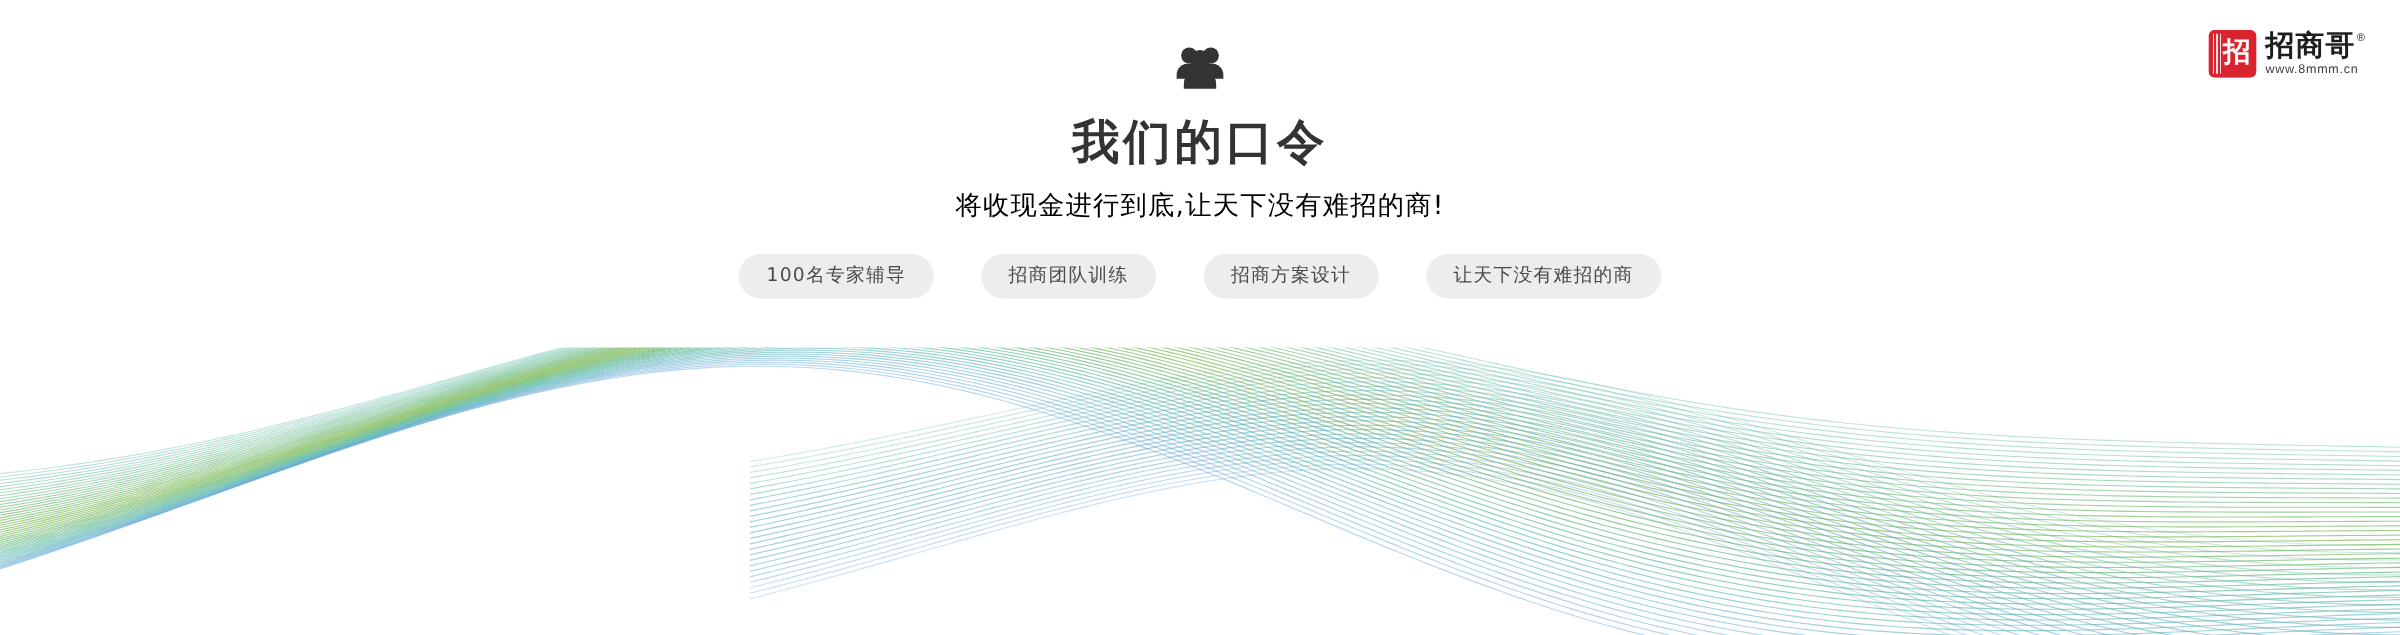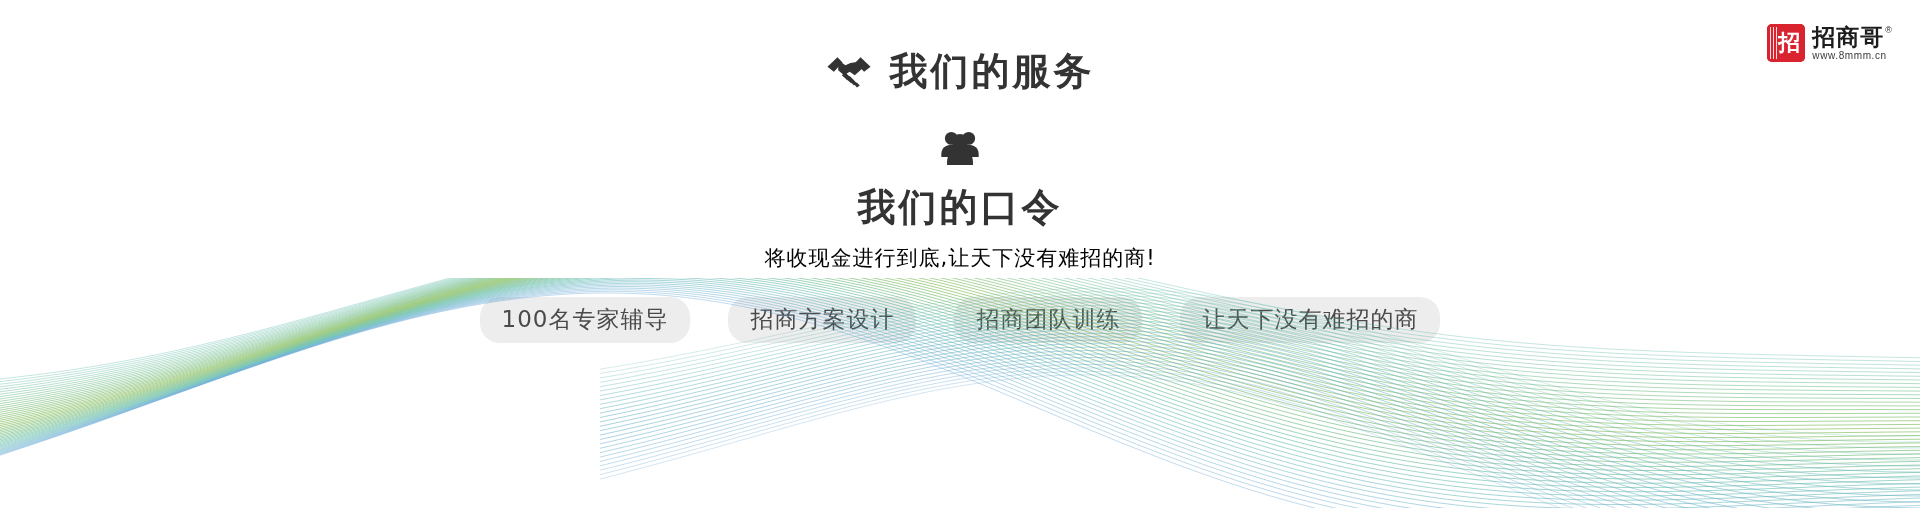--- a/index.html
+++ b/index.html
@@ -110,21 +110,21 @@
   
   .tag-row {
     margin-top:26px;
     display:flex;
     justify-content:center;
     gap:38px;
   }
   .tag {
     background:#ededed;
     color:#4a4a4a;
-    font-size:23px;
+    font-size:15px;
     letter-spacing:1px;
     padding:8px 22px;
     border-radius:20px;
     white-space:nowrap;
     line-height:1.3;
     font-family:"DejaVu Sans", sans-serif;
   }
 
   
   .waves {
@@ -148,54 +148,40 @@
       <div class="logo-name-row">
         <span class="logo-name">招商哥</span>
         <span class="logo-reg">®</span>
       </div>
       <div class="logo-url">www.8mmm.cn</div>
     </div>
   </div>
 
   <div class="content">
 
-    <div class="heading-row first">
-      <span class="heading-icon">
-        <svg viewBox="0 0 64 64" aria-hidden="true">
-          <path d="M2 26 L16 13 L23 20 L11 33 Z"></path>
-          <path d="M62 26 L48 13 L41 20 L53 33 Z"></path>
-          <path d="M17 17 L27 24 L34 21 L45 19 L51 28 L40 38 L33 33 L25 38 L17 31 Z"></path>
-          <path d="M22 38 L27 34 L33 40 L29 44 Z"></path>
-          <path d="M28 43 L33 39 L39 45 L35 49 Z"></path>
-          <path d="M34 47 L38 44 L43 49 L39 52 Z"></path>
-          <path d="M39 50 L43 48 L47 52 L43 55 Z"></path>
-        </svg>
-      </span>
-      <span class="heading-text">我们的服务</span>
-    </div>
 
     <div class="heading-row second">
       <span class="heading-icon">
         <svg viewBox="0 0 64 64" aria-hidden="true">
           <circle cx="20" cy="20" r="9"></circle>
           <circle cx="44" cy="20" r="9"></circle>
           <path d="M6 42c0-8 6-13 14-13s14 5 14 13v4H6z"></path>
           <path d="M30 42c0-8 6-13 14-13s14 5 14 13v4H44z"></path>
           <circle cx="32" cy="25" r="11" fill="#333"></circle>
           <path d="M14 52c0-10 8-17 18-17s18 7 18 17v5H14z"></path>
         </svg>
       </span>
       <span class="heading-text">我们的口令</span>
     </div>
     <div class="subtitle second" style="color: #000000;">将收现金进行到底,让天下没有难招的商!</div>
 
     <div class="tag-row">
       <span class="tag">100名专家辅导</span>
+      <span class="tag">招商团队训练</span>
       <span class="tag">招商方案设计</span>
-      <span class="tag">招商团队训练</span>
       <span class="tag">让天下没有难招的商</span>
     </div>
 
   </div>
 
   <div class="waves">
     <svg viewBox="0 0 1920 230" preserveAspectRatio="none" aria-hidden="true">
       <g id="wavegroup" fill="none" stroke-width="1" opacity="0.85">
           <path d="M0 100.9 L12 99.6 L24 98.2 L36 96.8 L48 95.2 L60 93.5 L72 91.8 L84 89.9 L96 88.0 L108 85.9 L120 83.8 L132 81.5 L144 79.2 L156 76.8 L168 74.3 L180 71.7 L192 69.0 L204 66.2 L216 63.4 L228 60.5 L240 57.5 L252 54.5 L264 51.4 L276 48.2 L288 45.0 L300 41.8 L312 38.5 L324 35.2 L336 31.8 L348 28.5 L360 25.1 L372 21.7 L384 18.3 L396 14.9 L408 11.6 L420 8.2 L432 4.9 L444 1.6 L456 -1.6 L468 -4.8 L480 -7.9 L492 -11.0 L504 -14.0 L516 -16.9 L528 -19.7 L540 -22.5 L552 -25.2 L564 -27.7 L576 -30.2 L588 -32.5 L600 -34.7 L612 -36.8 L624 -38.8 L636 -40.6 L648 -42.3 L660 -43.9 L672 -45.3 L684 -46.6 L696 -47.8 L708 -48.8 L720 -49.6 L732 -50.3 L744 -50.8 L756 -51.2 L768 -51.4 L780 -51.5 L792 -51.5 L804 -51.2 L816 -50.9 L828 -50.4 L840 -49.7 L852 -48.9 L864 -48.0 L876 -46.9 L888 -45.7 L900 -44.4 L912 -42.9 L924 -41.4 L936 -39.7 L948 -37.9 L960 -36.0 L972 -34.0 L984 -32.0 L996 -29.8 L1008 -27.6 L1020 -25.3 L1032 -22.9 L1044 -20.5 L1056 -18.0 L1068 -15.4 L1080 -12.9 L1092 -10.3 L1104 -7.6 L1116 -5.0 L1128 -2.3 L1140 0.4 L1152 3.0 L1164 5.7 L1176 8.4 L1188 11.0 L1200 13.7 L1212 16.3 L1224 18.8 L1236 21.4 L1248 23.9 L1260 26.3 L1272 28.8 L1284 31.1 L1296 33.4 L1308 35.7 L1320 37.9 L1332 40.0 L1344 42.1 L1356 44.1 L1368 46.0 L1380 47.9 L1392 49.7 L1404 51.5 L1416 53.1 L1428 54.7 L1440 56.2 L1452 57.7 L1464 59.1 L1476 60.4 L1488 61.6 L1500 62.8 L1512 64.0 L1524 65.0 L1536 66.0 L1548 67.0 L1560 67.8 L1572 68.7 L1584 69.4 L1596 70.2 L1608 70.9 L1620 71.5 L1632 72.1 L1644 72.6 L1656 73.2 L1668 73.6 L1680 74.1 L1692 74.5 L1704 74.9 L1716 75.3 L1728 75.6 L1740 76.0 L1752 76.3 L1764 76.6 L1776 76.9 L1788 77.1 L1800 77.4 L1812 77.7 L1824 77.9 L1836 78.2 L1848 78.4 L1860 78.6 L1872 78.9 L1884 79.1 L1896 79.3 L1908 79.5 L1920 79.8" stroke="rgb(75,179,162)" stroke-width="0.9" fill="none" opacity="0.42"></path>
           <path d="M0 103.6 L12 102.2 L24 100.8 L36 99.2 L48 97.6 L60 95.9 L72 94.1 L84 92.2 L96 90.1 L108 88.0 L120 85.8 L132 83.5 L144 81.2 L156 78.7 L168 76.1 L180 73.5 L192 70.7 L204 67.9 L216 65.0 L228 62.1 L240 59.1 L252 56.0 L264 52.8 L276 49.6 L288 46.4 L300 43.1 L312 39.8 L324 36.4 L336 33.0 L348 29.6 L360 26.2 L372 22.8 L384 19.4 L396 16.0 L408 12.6 L420 9.3 L432 5.9 L444 2.6 L456 -0.6 L468 -3.8 L480 -7.0 L492 -10.1 L504 -13.1 L516 -16.0 L528 -18.8 L540 -21.6 L552 -24.2 L564 -26.8 L576 -29.2 L588 -31.6 L600 -33.8 L612 -35.9 L624 -37.8 L636 -39.7 L648 -41.3 L660 -42.9 L672 -44.3 L684 -45.6 L696 -46.7 L708 -47.6 L720 -48.4 L732 -49.1 L744 -49.6 L756 -49.9 L768 -50.1 L780 -50.2 L792 -50.1 L804 -49.8 L816 -49.4 L828 -48.8 L840 -48.1 L852 -47.3 L864 -46.3 L876 -45.2 L888 -43.9 L900 -42.5 L912 -41.0 L924 -39.4 L936 -37.7 L948 -35.9 L960 -33.9 L972 -31.9 L984 -29.7 L996 -27.5 L1008 -25.2 L1020 -22.9 L1032 -20.5 L1044 -18.0 L1056 -15.4 L1068 -12.8 L1080 -10.2 L1092 -7.6 L1104 -4.9 L1116 -2.2 L1128 0.6 L1140 3.3 L1152 6.0 L1164 8.7 L1176 11.5 L1188 14.2 L1200 16.8 L1212 19.5 L1224 22.1 L1236 24.7 L1248 27.3 L1260 29.8 L1272 32.2 L1284 34.6 L1296 37.0 L1308 39.3 L1320 41.5 L1332 43.7 L1344 45.8 L1356 47.8 L1368 49.8 L1380 51.7 L1392 53.5 L1404 55.3 L1416 57.0 L1428 58.6 L1440 60.1 L1452 61.6 L1464 63.0 L1476 64.3 L1488 65.6 L1500 66.8 L1512 67.9 L1524 69.0 L1536 70.0 L1548 70.9 L1560 71.8 L1572 72.7 L1584 73.4 L1596 74.2 L1608 74.9 L1620 75.5 L1632 76.1 L1644 76.6 L1656 77.1 L1668 77.6 L1680 78.1 L1692 78.5 L1704 78.9 L1716 79.2 L1728 79.6 L1740 79.9 L1752 80.2 L1764 80.5 L1776 80.8 L1788 81.0 L1800 81.3 L1812 81.5 L1824 81.7 L1836 82.0 L1848 82.2 L1860 82.4 L1872 82.6 L1884 82.8 L1896 83.0 L1908 83.3 L1920 83.5" stroke="rgb(77,179,158)" stroke-width="0.9" fill="none" opacity="0.45"></path>

